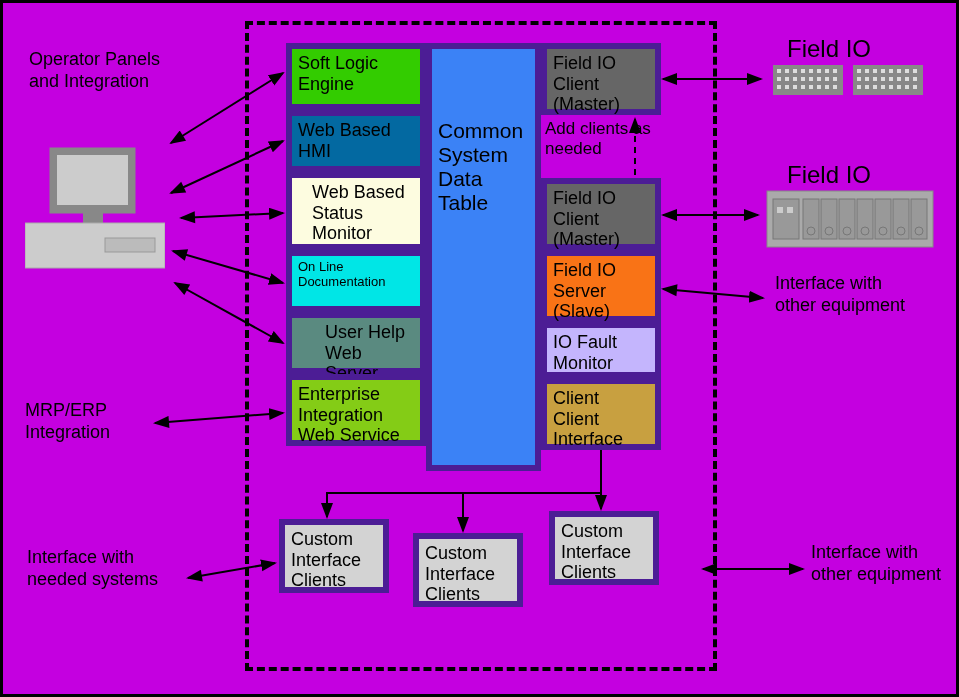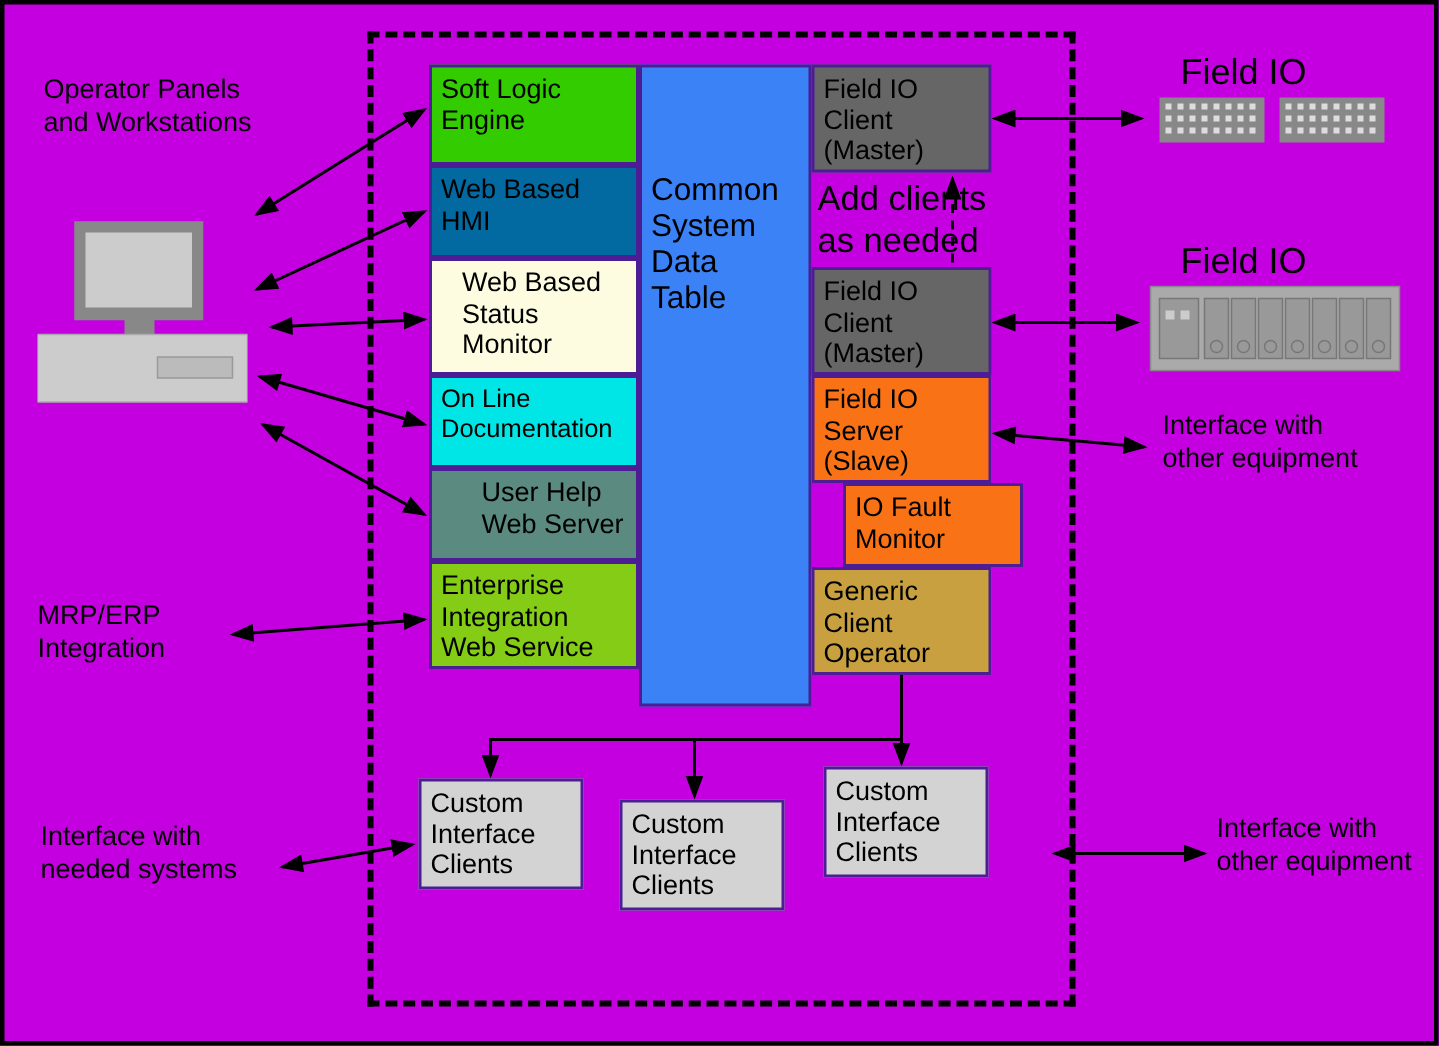--- a/index.html
+++ b/index.html
@@ -10,21 +10,21 @@
     border: 3px solid #000;
     position: relative;
     font-family: Arial, Helvetica, sans-serif;
     font-size: 18px;
     color: #000;
     overflow: hidden;
   }
   .abs { position: absolute; }
   .box {
     position: absolute;
-    border: 2px solid #4c1d95;
+    border: 6px solid #4c1d95;
     padding: 4px 6px;
     line-height: 1.15;
   }
   .dash-box {
     position: absolute;
     border: 4px dashed #000;
   }
   svg.arrows {
     position: absolute;
     left: 0; top: 0;
@@ -32,21 +32,21 @@
     pointer-events: none;
   }
   .label {
     position: absolute;
     line-height: 1.2;
   }
 </style>
 </head>
 <body>
 
-<div class="label" style="left:26px; top:46px; width:150px;">Operator Panels and Workstations</div>
+<div class="label" style="left:26px; top:46px; width:150px;">Operator Panels and Integration</div>
 
 <div class="label" style="left:22px; top:397px; width:120px;">MRP/ERP Integration</div>
 
 <div class="label" style="left:24px; top:544px; width:150px;">Interface with needed systems</div>
 
 <div class="label" style="left:784px; top:32px; font-size:24px;">Field IO</div>
 
 <div class="label" style="left:784px; top:158px; font-size:24px;">Field IO</div>
 
 <div class="label" style="left:772px; top:270px; width:150px;">Interface with other equipment</div>
@@ -141,30 +141,30 @@
   </g>
 </svg>
 
 <div class="dash-box" style="left:242px; top:18px; width:472px; height:650px;"></div>
 
 <div class="box" style="left:423px; top:40px; width:115px; height:428px; background:#3b82f6; font-size:21px; padding-top:70px;">Common System Data Table</div>
 
 <div class="box" style="left:283px; top:40px; width:140px; height:67px; background:#33cc00;">Soft Logic Engine</div>
 <div class="box" style="left:283px; top:107px; width:140px; height:62px; background:#0369a1;">Web Based HMI</div>
 <div class="box" style="left:283px; top:169px; width:140px; height:78px; background:#fdfce0;padding-left:20px;">Web Based Status Monitor</div>
-<div class="box" style="left:283px; top:247px; width:140px; height:62px; background:#00e6e6; font-size:17px;">On Line Documentation</div>
+<div class="box" style="left:283px; top:247px; width:140px; height:62px; background:#00e6e6; font-size:13px;">On Line Documentation</div>
 <div class="box" style="left:283px; top:309px; width:140px; height:62px; background:#5a8a80;padding-left:33px;">User Help Web Server</div>
 <div class="box" style="left:283px; top:371px; width:140px; height:72px; background:#84cc16;">Enterprise Integration Web Service</div>
 
 <div class="box" style="left:538px; top:40px; width:120px; height:72px; background:#666;">Field IO Client (Master)</div>
-<div class="label" style="left:542px; top:116px; width:115px; font-size:23px;">Add clients as needed</div>
+<div class="label" style="left:542px; top:116px; width:115px; font-size:17px;">Add clients as needed</div>
 <div class="box" style="left:538px; top:175px; width:120px; height:72px; background:#666;">Field IO Client (Master)</div>
 <div class="box" style="left:538px; top:247px; width:120px; height:72px; background:#f97316;">Field IO Server (Slave)</div>
-<div class="box" style="left:538px; top:319px; width:120px; height:56px; background:#f97316;margin-left:21px;">IO Fault Monitor</div>
-<div class="box" style="left:538px; top:375px; width:120px; height:72px; background:#c8a040;">Generic Client Operator</div>
+<div class="box" style="left:538px; top:319px; width:120px; height:56px; background:#c4b5fd;">IO Fault Monitor</div>
+<div class="box" style="left:538px; top:375px; width:120px; height:72px; background:#c8a040;">Client Client Interface</div>
 
 <div class="box" style="left:276px; top:516px; width:110px; height:74px; background:#d3d3d3;">Custom Interface Clients</div>
 <div class="box" style="left:410px; top:530px; width:110px; height:74px; background:#d3d3d3;">Custom Interface Clients</div>
 <div class="box" style="left:546px; top:508px; width:110px; height:74px; background:#d3d3d3;">Custom Interface Clients</div>
 
 <svg class="arrows">
   <defs>
     <marker id="ah" markerWidth="10" markerHeight="10" refX="7" refY="3" orient="auto">
       <path d="M0,0 L8,3 L0,6 Z" fill="#000"></path>
     </marker>

